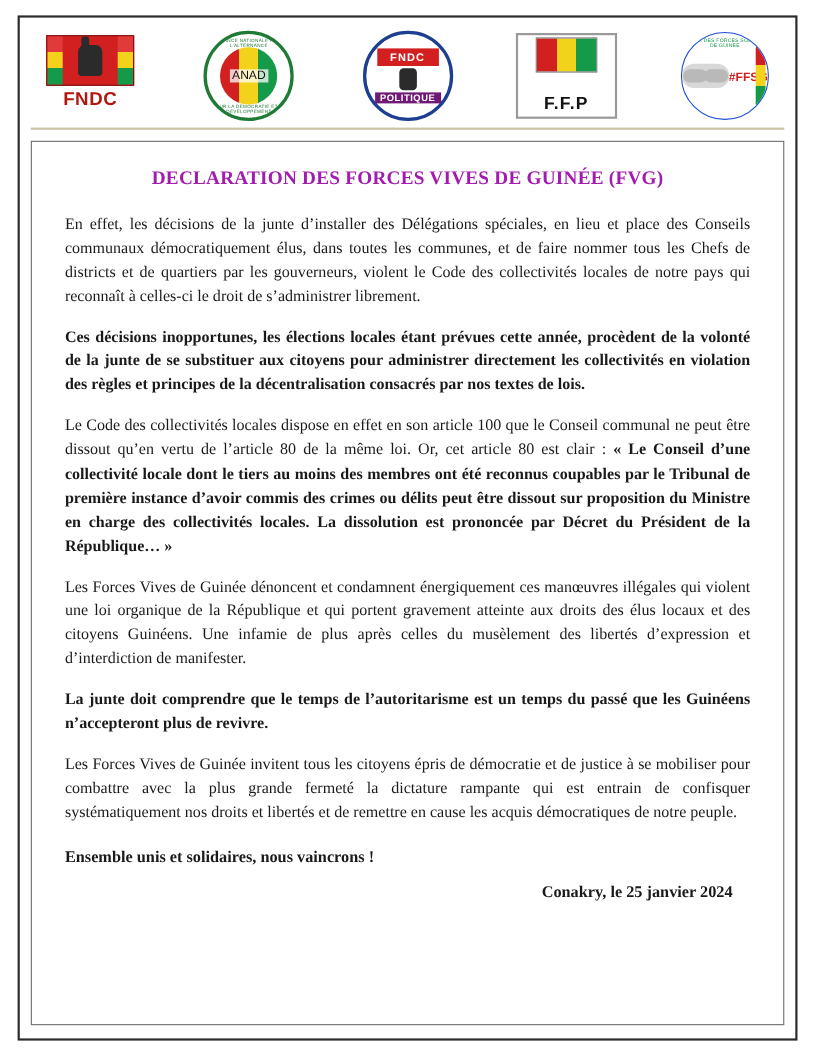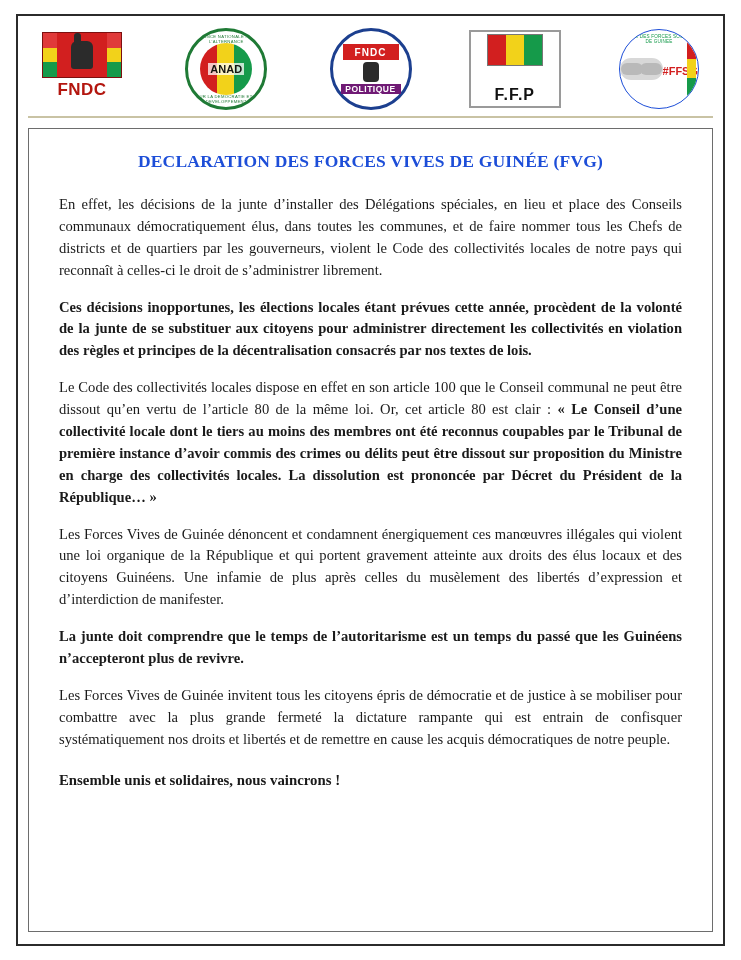--- a/index.html
+++ b/index.html
@@ -140,21 +140,21 @@
     width: 52px;
     height: 52px;
     border-radius: 50%;
     background: linear-gradient(to right, #d21f1f 0 33%, #f2d21a 33% 66%, #159a4a 66% 100%);
     display: flex;
     align-items: center;
     justify-content: center;
   }
   .anad-core span {
     font-family: "Liberation Sans", sans-serif;
-    font-weight: bold;
+    font-weight: normal;
     font-size: 11px;
     color: #14140f;
     background: rgba(255,255,255,0.75);
     padding: 0 2px;
   }
   
   .logo-fndcp .circle {
     width: 76px;
     height: 76px;
     border-radius: 50%;
@@ -350,21 +350,21 @@
     margin-top: 10px;
     flex: 1;
     border: 1px solid #6d6d6d;
     box-sizing: border-box;
     padding: 18px 30px 16px 30px;
     display: flex;
     flex-direction: column;
   }
   .doc-title {
     text-align: center;
-    color: #1d4ed8;
+    color: #a21caf;
     font-family: "Liberation Serif", serif;
     font-weight: bold;
     font-size: 17.5px;
     letter-spacing: 0.2px;
     margin: 4px 0 22px 0;
   }
   .para {
     text-align: justify;
     font-size: 14.6px;
     line-height: 1.5;
@@ -458,16 +458,17 @@
       <p class="para"><span>Le Code des collectivités locales dispose en effet en son article 100 que le Conseil communal ne peut être dissout qu’en vertu de l’article 80 de la même loi. Or, cet article 80 est clair : </span><strong>« Le Conseil d’une collectivité locale dont le tiers au moins des membres ont été reconnus coupables par le Tribunal de première instance d’avoir commis des crimes ou délits peut être dissout sur proposition du Ministre en charge des collectivités locales. La dissolution est prononcée par Décret du Président de la République… »</strong></p>
 
       <p class="para">Les Forces Vives de Guinée dénoncent et condamnent énergiquement ces manœuvres illégales qui violent une loi organique de la République et qui portent gravement atteinte aux droits des élus locaux et des citoyens Guinéens. Une infamie de plus après celles du musèlement des libertés d’expression et d’interdiction de manifester.</p>
 
       <p class="para bold">La junte doit comprendre que le temps de l’autoritarisme est un temps du passé que les Guinéens n’accepteront plus de revivre.</p>
 
       <p class="para">Les Forces Vives de Guinée invitent tous les citoyens épris de démocratie et de justice à se mobiliser pour combattre avec la plus grande fermeté la dictature rampante qui est entrain de confisquer systématiquement nos droits et libertés et de remettre en cause les acquis démocratiques de notre peuple.</p>
 
       <p class="slogan">Ensemble unis et solidaires, nous vaincrons !</p>
 
+      <div class="signoff">Conakry, le 25 janvier 2024</div>
 
     </div>
   </div>
 </div>
 
 </body></html>

